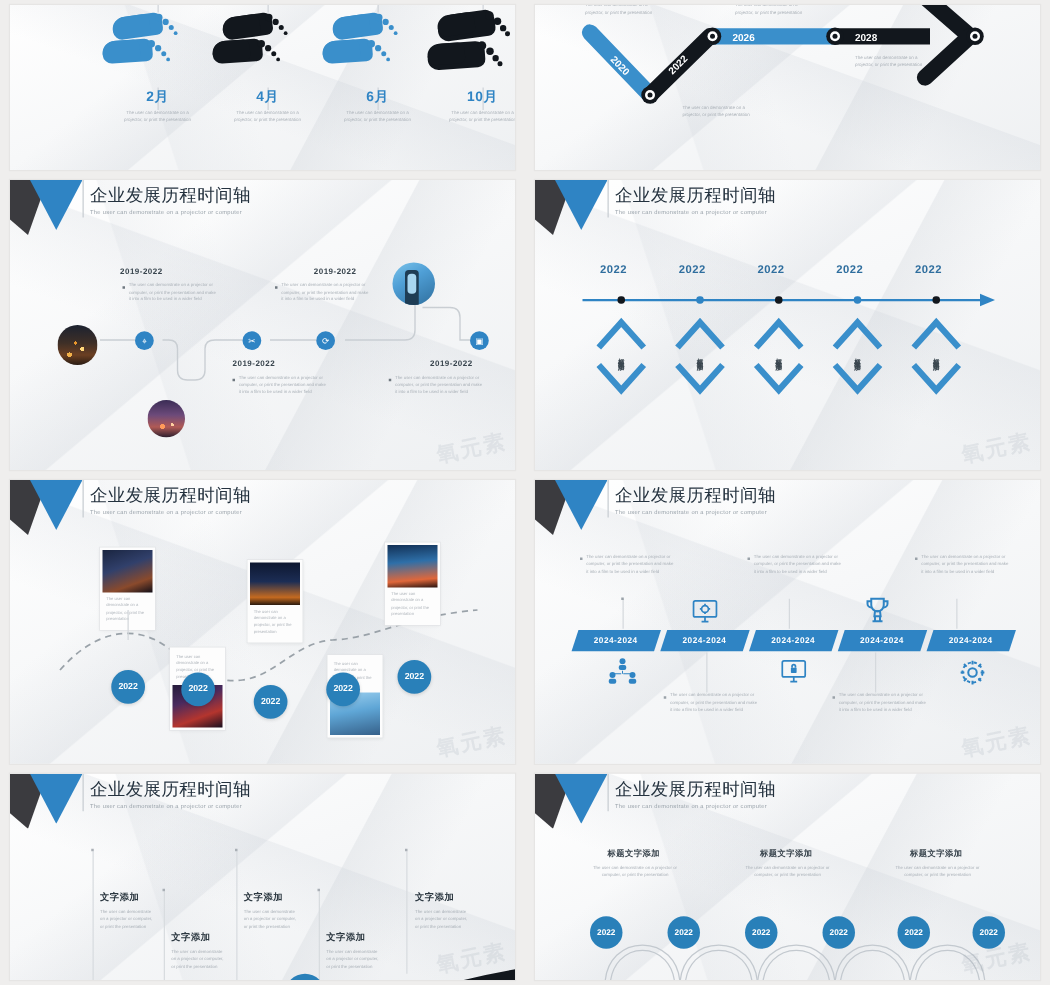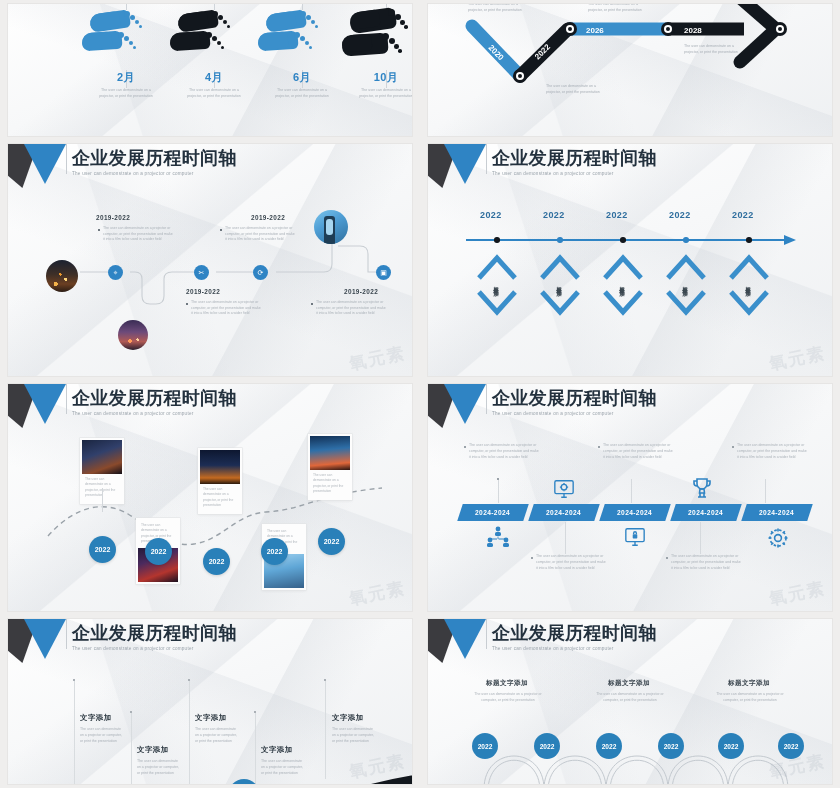--- a/index.html
+++ b/index.html
@@ -41,21 +41,21 @@
     position:absolute; left:16px; top:0; width:42px; height:40px;
     background:#2f84c4;
     clip-path: polygon(0 0, 100% 0, 50% 100%);
   }
   .hdr-rule {
     position:absolute; left:58px; top:0; width:1px; height:30px;
     background:#c8cdd2;
   }
   .hdr-txt { position:absolute; left:64px; top:5px; }
   .hdr-title {
-    font-size:18px; font-weight:bold; color:#23313e; letter-spacing:.3px;
+    font-size:14px; font-weight:normal; color:#23313e; letter-spacing:.3px;
     line-height:1.05; white-space:nowrap;
   }
   .hdr-sub {
     font-size:4.6px; color:#9aa3ab; letter-spacing:.25px; margin-top:3px;
     white-space:nowrap;
   }
 
   .wm {
     position:absolute; right:6px; bottom:6px;
     font-size:17px; color:rgba(150,160,170,.17);

